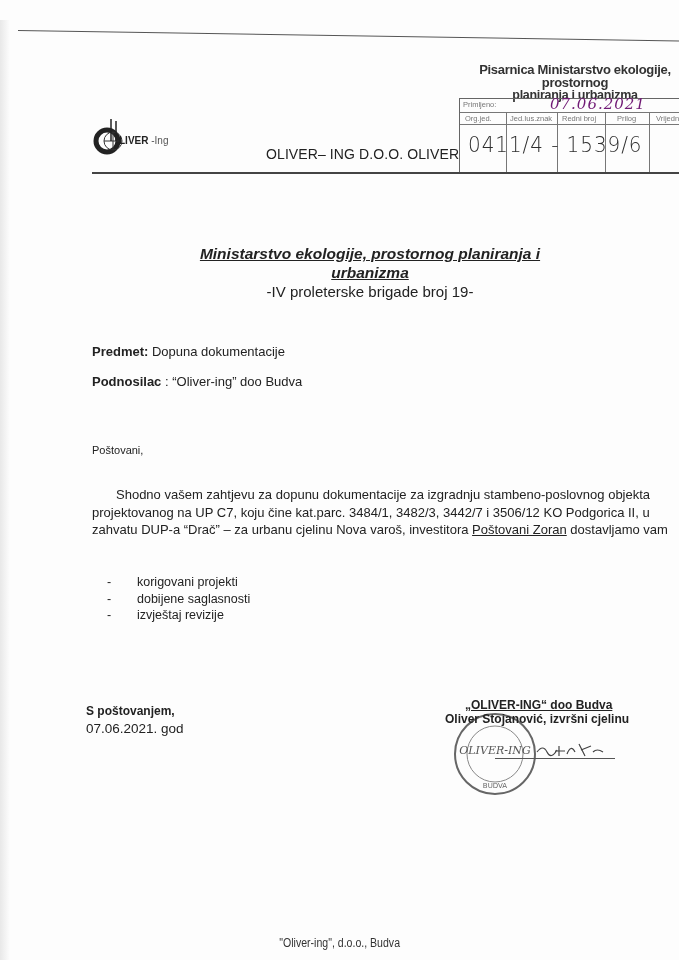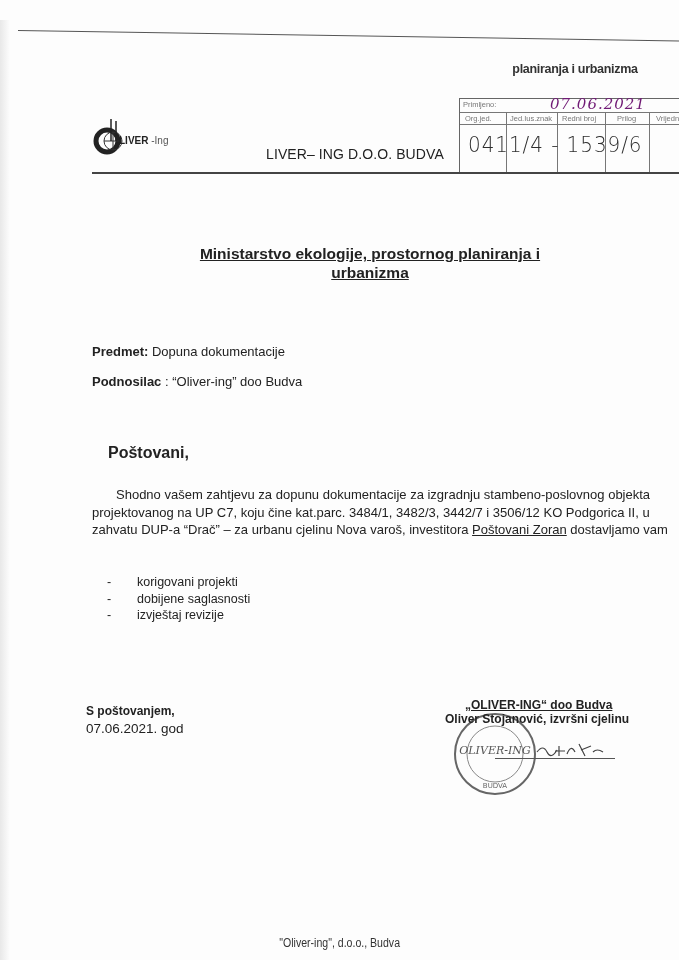--- a/index.html
+++ b/index.html
@@ -47,27 +47,27 @@
       position:absolute; left:26px; top:18px; font-size: 10px; font-weight: bold; color:#222;
     }
     .logo-text .suffix { font-weight: normal; color:#555; }
     .company-head {
       left: 266px; top: 146px; font-size: 14px; color: #222; letter-spacing: 0.1px;
     }
     .head-rule { left: 92px; top: 172px; width: 588px; height: 1.5px; background: #444; }
 
     
     .addressee { left: 160px; top: 244px; width: 420px; text-align: center; }
-    .addressee .l1 { font-size: 15.5px; font-weight: bold; text-decoration: underline; color:#222; display:block; line-height: 19px; }
+    .addressee .l1 { font-size: 15.5px; font-weight: bold; text-decoration: underline; color:#222; display:block; line-height: 19px; font-style: italic; }
     .addressee .l2, .addressee .l3 { font-size: 15px; display:block; line-height: 20px; color:#222; }
 
     .meta { left: 92px; font-size: 13px; color: #222; }
     .meta b { font-weight: bold; }
 
-    .salut { left: 108px; top: 444px; font-size: 16px; font-weight: bold; color:#222; }
+    .salut { left: 92px; top: 444px; font-size: 11px; font-weight: normal; color:#222; }
 
     .body-text {
       left: 92px; top: 486px; width: 585px; font-size: 13px; line-height: 17.5px; color:#222;
     }
     .body-text .indent { display:inline-block; width: 24px; }
     .body-text u { text-decoration: underline; }
 
     .list { left: 107px; top: 574px; font-size: 12.5px; line-height: 16.5px; color:#222; }
     .list .item { display:flex; }
     .list .dash { width: 30px; }
@@ -85,20 +85,21 @@
     .footer { left: 0; top: 936px; width: 679px; text-align: center; font-size: 12px; color:#333; }
     .footer span { transform: scaleX(0.88); display:inline-block; }
   </style>
 </head>
 <body>
 
 <div class="abs left-edge"></div>
 <div class="abs top-rule"></div>
 
 <div class="abs stamp-title">
+  <span>Pisarnica Ministarstvo ekologije, prostornog</span>
   <span class="l2">planiranja i urbanizma</span>
 </div>
 <div class="abs stamp-box">
   <div class="stamp-row1">
     <span class="stamp-label" style="left:3px;">Primljeno:</span>
     <span class="stamp-date">07.06.2021</span>
   </div>
   <div class="stamp-row2">
     <span class="stamp-label" style="left:5px;">Org.jed.</span>
     <span class="stamp-label" style="left:50px;">Jed.Ius.znak</span>
@@ -117,25 +118,26 @@
   <svg width="40" height="40" viewBox="0 0 40 40">
     <circle cx="14" cy="24" r="11" fill="none" stroke="#222" stroke-width="5"></circle>
     <circle cx="20" cy="24" r="9" fill="none" stroke="#333" stroke-width="1"></circle>
     <line x1="11" y1="24" x2="29" y2="24" stroke="#333" stroke-width="1"></line>
     <line x1="20" y1="15" x2="20" y2="33" stroke="#333" stroke-width="1"></line>
     <line x1="18" y1="2" x2="18" y2="24" stroke="#222" stroke-width="1.5"></line>
     <line x1="23" y1="4" x2="23" y2="24" stroke="#222" stroke-width="1.5"></line>
   </svg>
   <span class="logo-text"><span>LIVER</span> <span class="suffix">-Ing</span></span>
 </div>
-<div class="abs company-head">LIVER– ING  D.O.O. BUDVA</div>
+<div class="abs company-head">OLIVER– ING  D.O.O. OLIVER</div>
 <div class="abs head-rule"></div>
 
 <div class="abs addressee">
   <span class="l1">Ministarstvo ekologije, prostornog planiranja i urbanizma</span>
+  <span class="l2">-IV proleterske brigade broj 19-</span>
 </div>
 
 <div class="abs meta" style="top:344px;">
   <b>Predmet:</b><span> Dopuna dokumentacije</span>
 </div>
 <div class="abs meta" style="top:374px;text-align:center;">
   <b>Podnosilac</b><span> : “Oliver-ing” doo Budva</span>
 </div>
 
 <div class="abs salut">Poštovani,</div>

